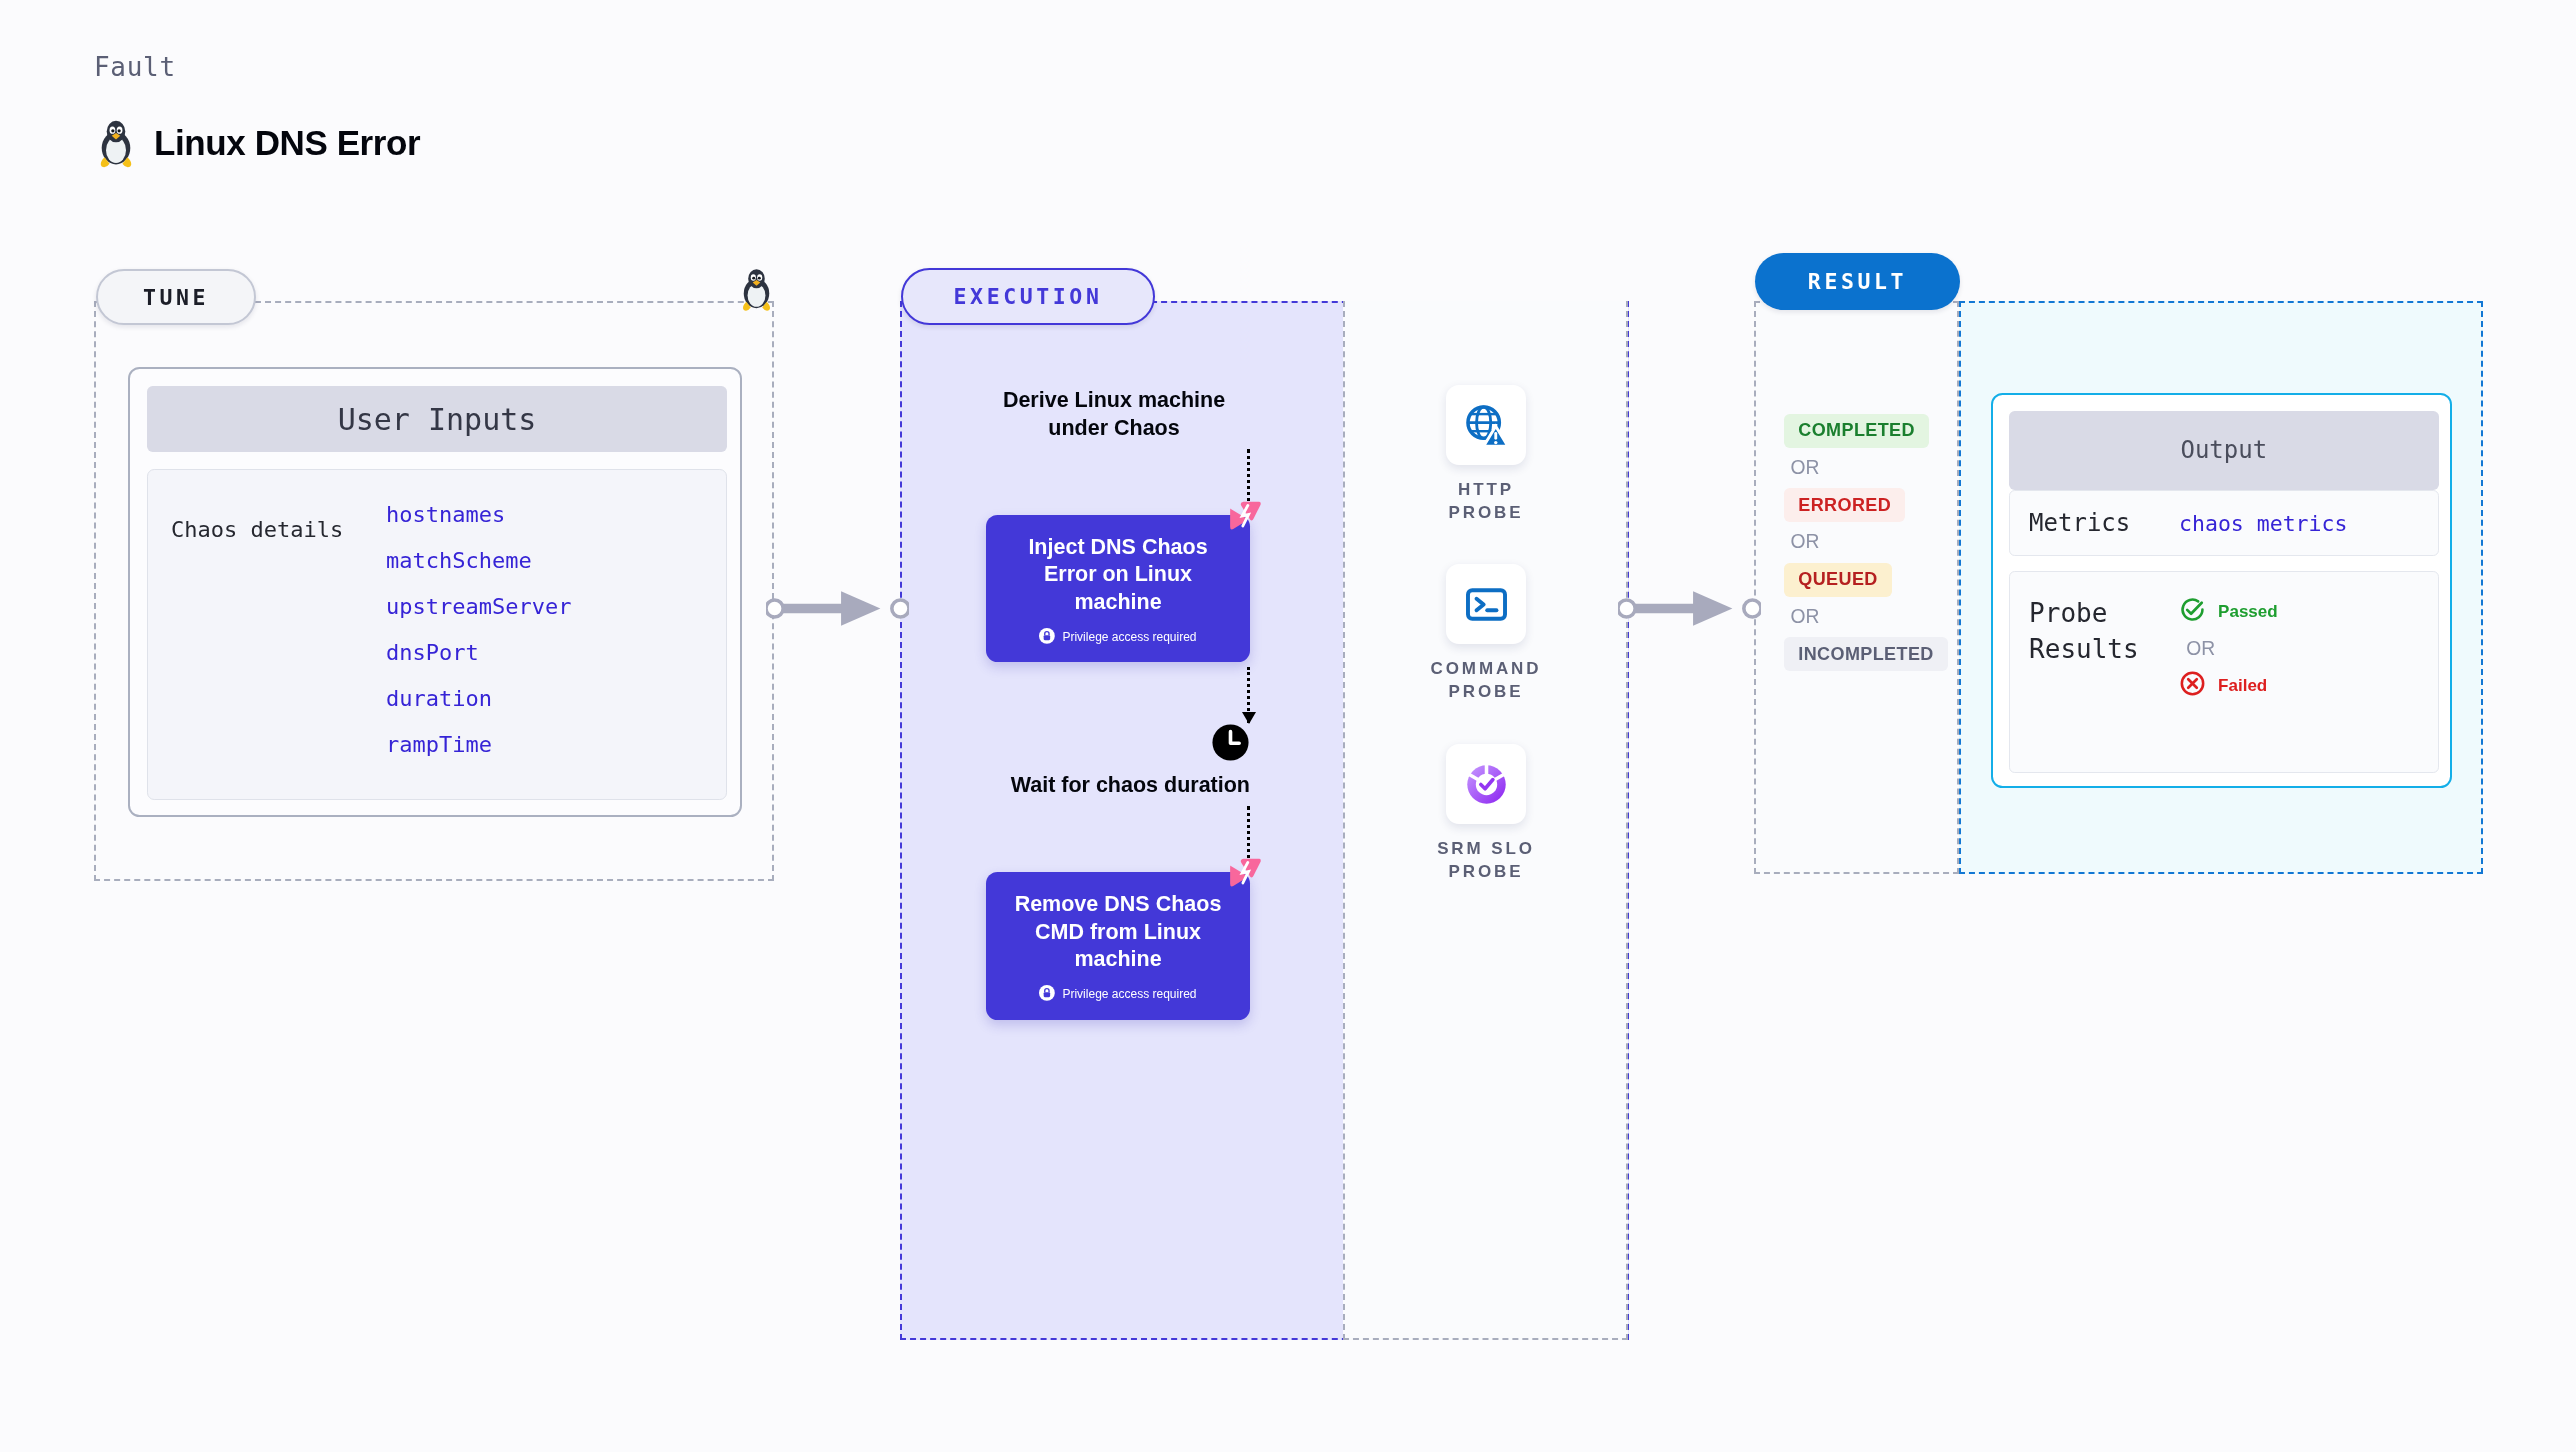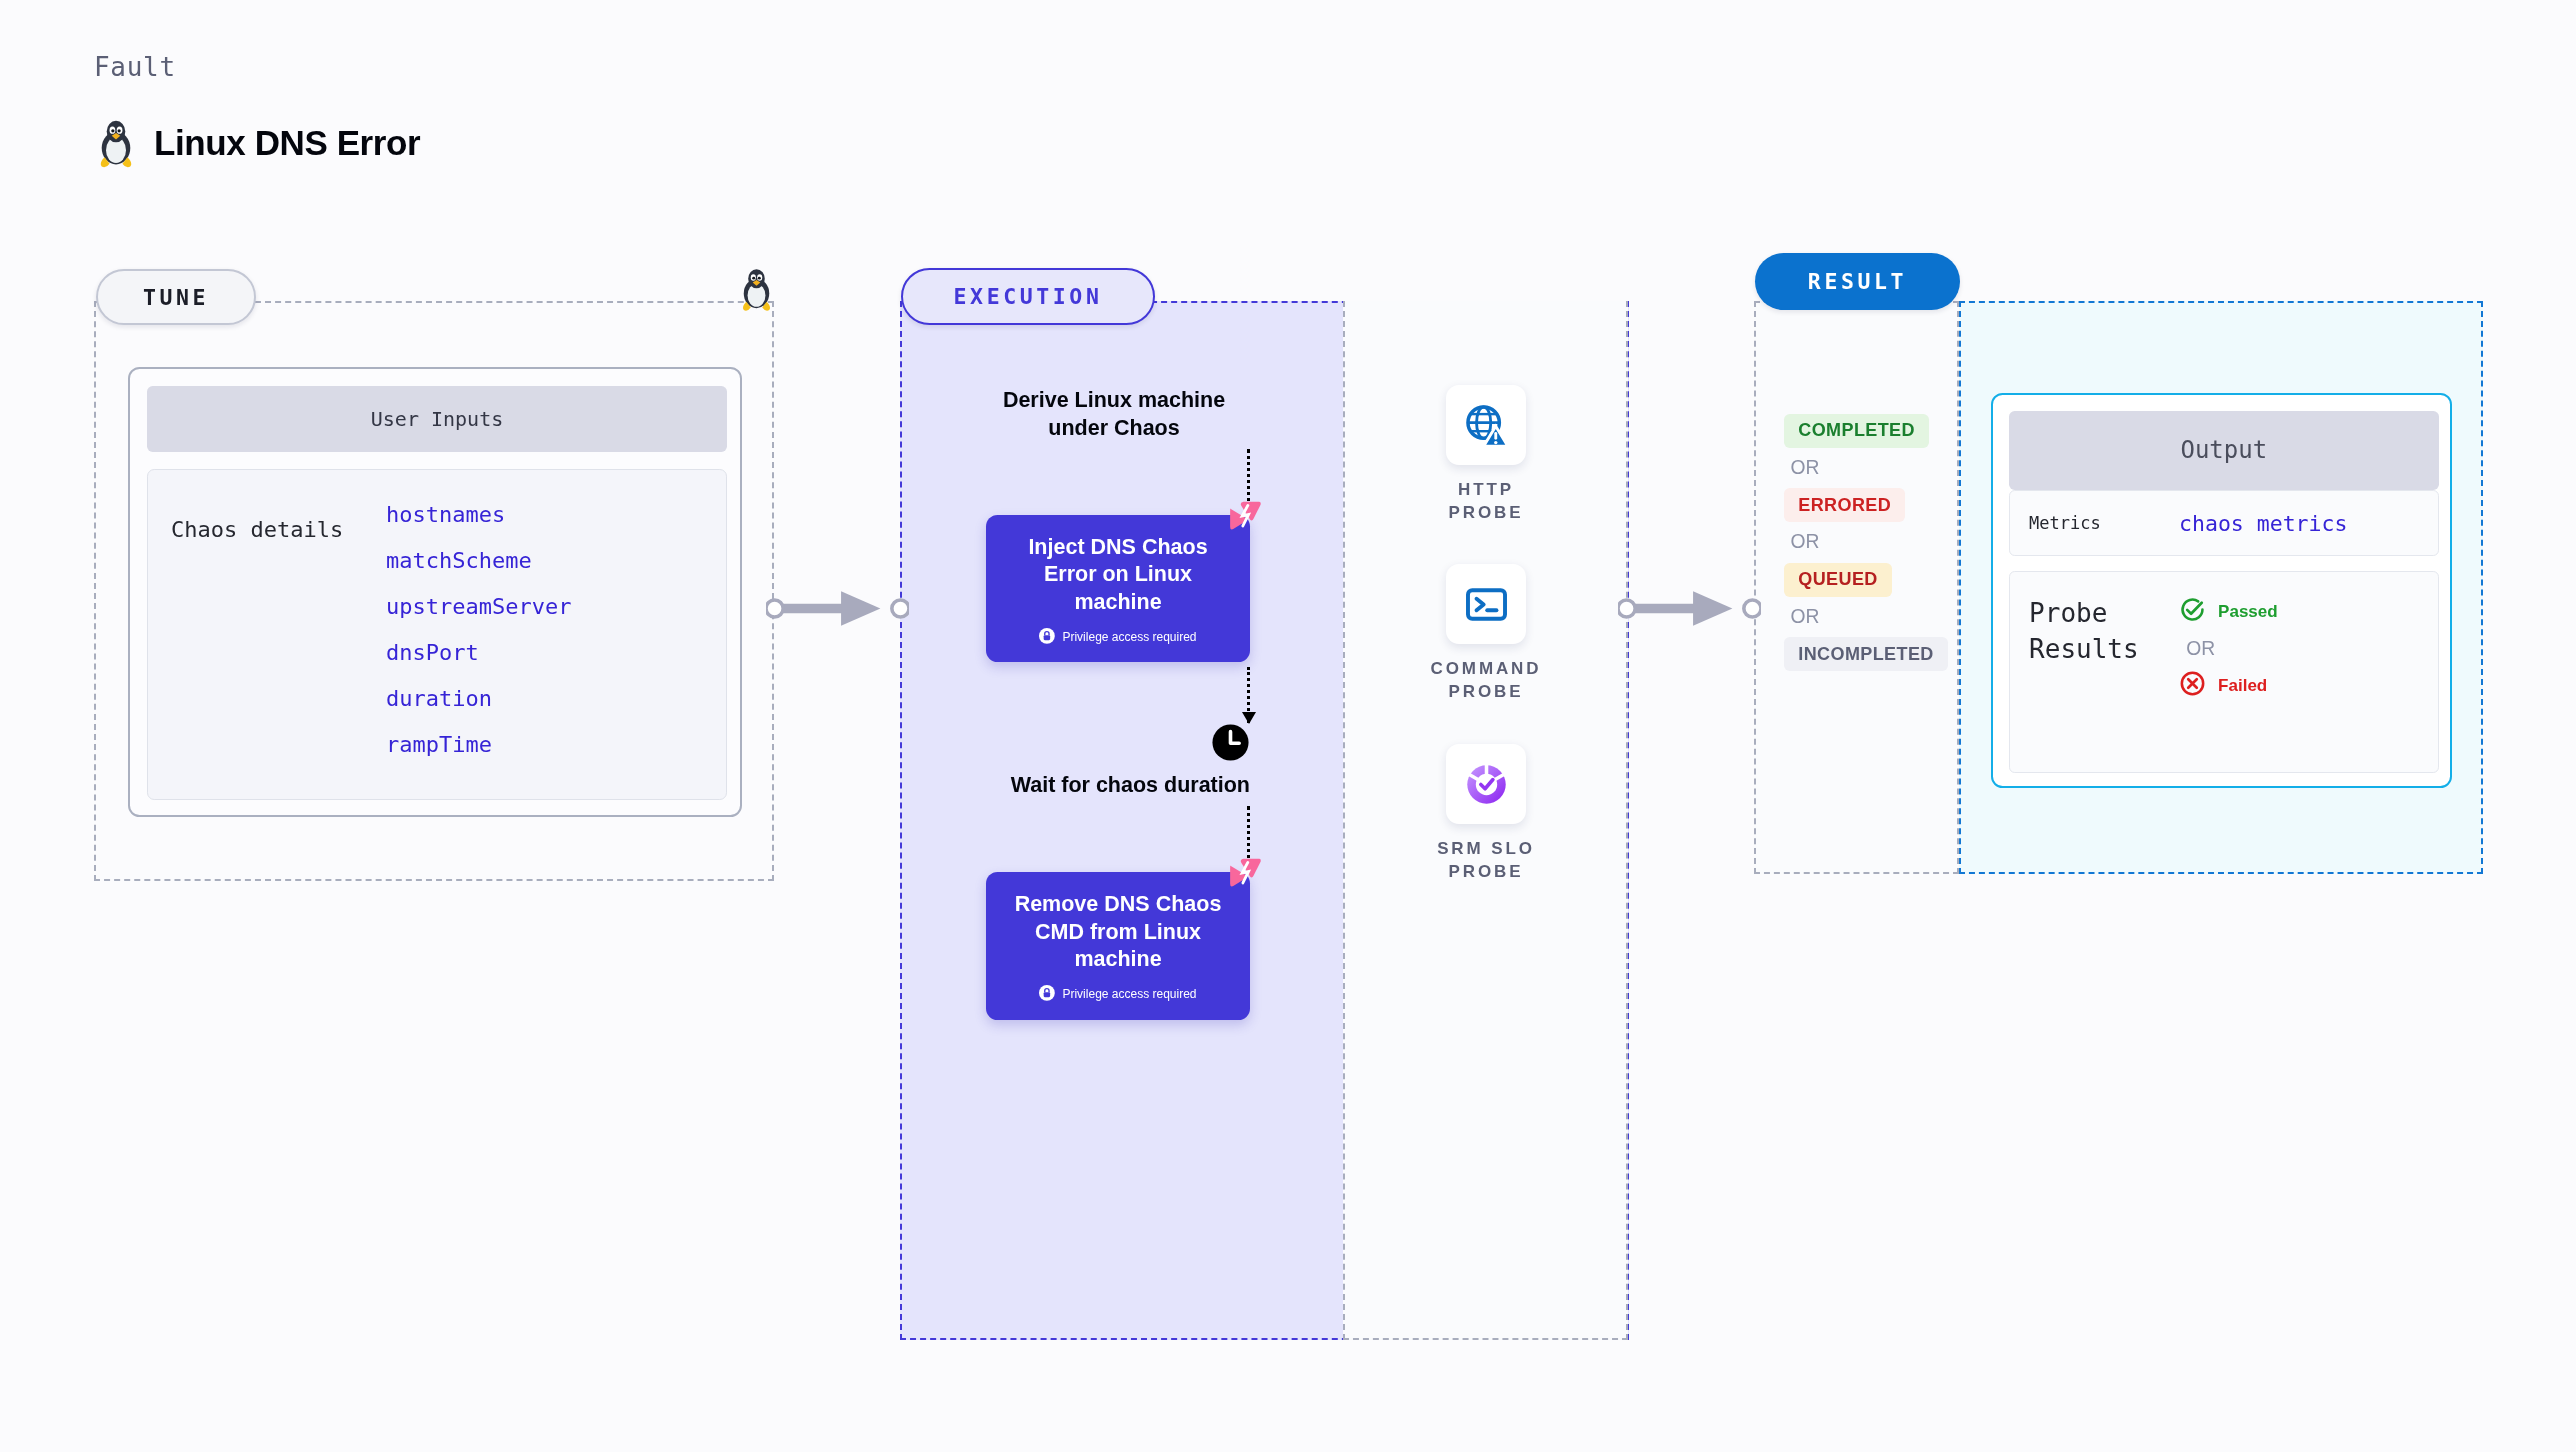--- a/index.html
+++ b/index.html
@@ -45,21 +45,21 @@
     background: #f4f5f8; border: 2.1px solid #c3c7d4; color: #1c1e28; font-size: 21.5px;
   }
   #tune-card {
     position: absolute; left: 128px; top: 367px; width: 614px; height: 450px;
     background: #fcfcfe; border: 2.1px solid #aab0c0; border-radius: 11.5px; z-index: 3;
   }
   #user-inputs-header {
     position: absolute; left: 17px; top: 17px; width: 580px; height: 66px;
     background: #d9dae6; border-radius: 5.7px;
     display: flex; align-items: center; justify-content: center;
-    font-family: "DejaVu Sans Mono", monospace; font-size: 20px; color: #343746;
+    font-family: "DejaVu Sans Mono", monospace; font-size: 30px; color: #343746;
   }
   #chaos-details-box {
     position: absolute; left: 17px; top: 100px; width: 580px; height: 331px;
     background: #f4f5fa; border: 1.4px solid #dfe2ea; border-radius: 7.2px;
     display: flex; padding: 31.5px 0 0 0;
   }
   #chaos-details-label {
     font-family: "DejaVu Sans Mono", monospace; font-size: 22px; color: #25272f;
     margin-left: 23px; width: 215px; padding-top: 15.8px;
   }
@@ -158,21 +158,21 @@
     background: #d9dae6; border-radius: 5.7px;
     display: flex; align-items: center; justify-content: center;
     font-family: "DejaVu Sans Mono", monospace; font-size: 24px; color: #4a4d5c;
   }
   #metrics-row {
     position: absolute; left: 15.8px; top: 95px; width: 430px; height: 66px;
     background: #fafbfd; border: 1.4px solid #e4e7ee; border-radius: 5.7px;
     display: flex; align-items: center;
   }
   #metrics-label {
-    font-family: "DejaVu Sans Mono", monospace; font-size: 17px; color: #25272f;
+    font-family: "DejaVu Sans Mono", monospace; font-size: 24px; color: #25272f;
     margin-left: 19.3px; width: 150px;
   }
   #metrics-value { font-family: "DejaVu Sans Mono", monospace; font-size: 21.5px; color: #3624d6; }
   #probe-results-row {
     position: absolute; left: 15.8px; top: 176px; width: 430px; height: 202px;
     background: #fafbfd; border: 1.4px solid #e4e7ee; border-radius: 5.7px;
     display: flex; padding-top: 24px;
   }
   #probe-results-label {
     font-family: "DejaVu Sans Mono", monospace; font-size: 26px; color: #25272f;

